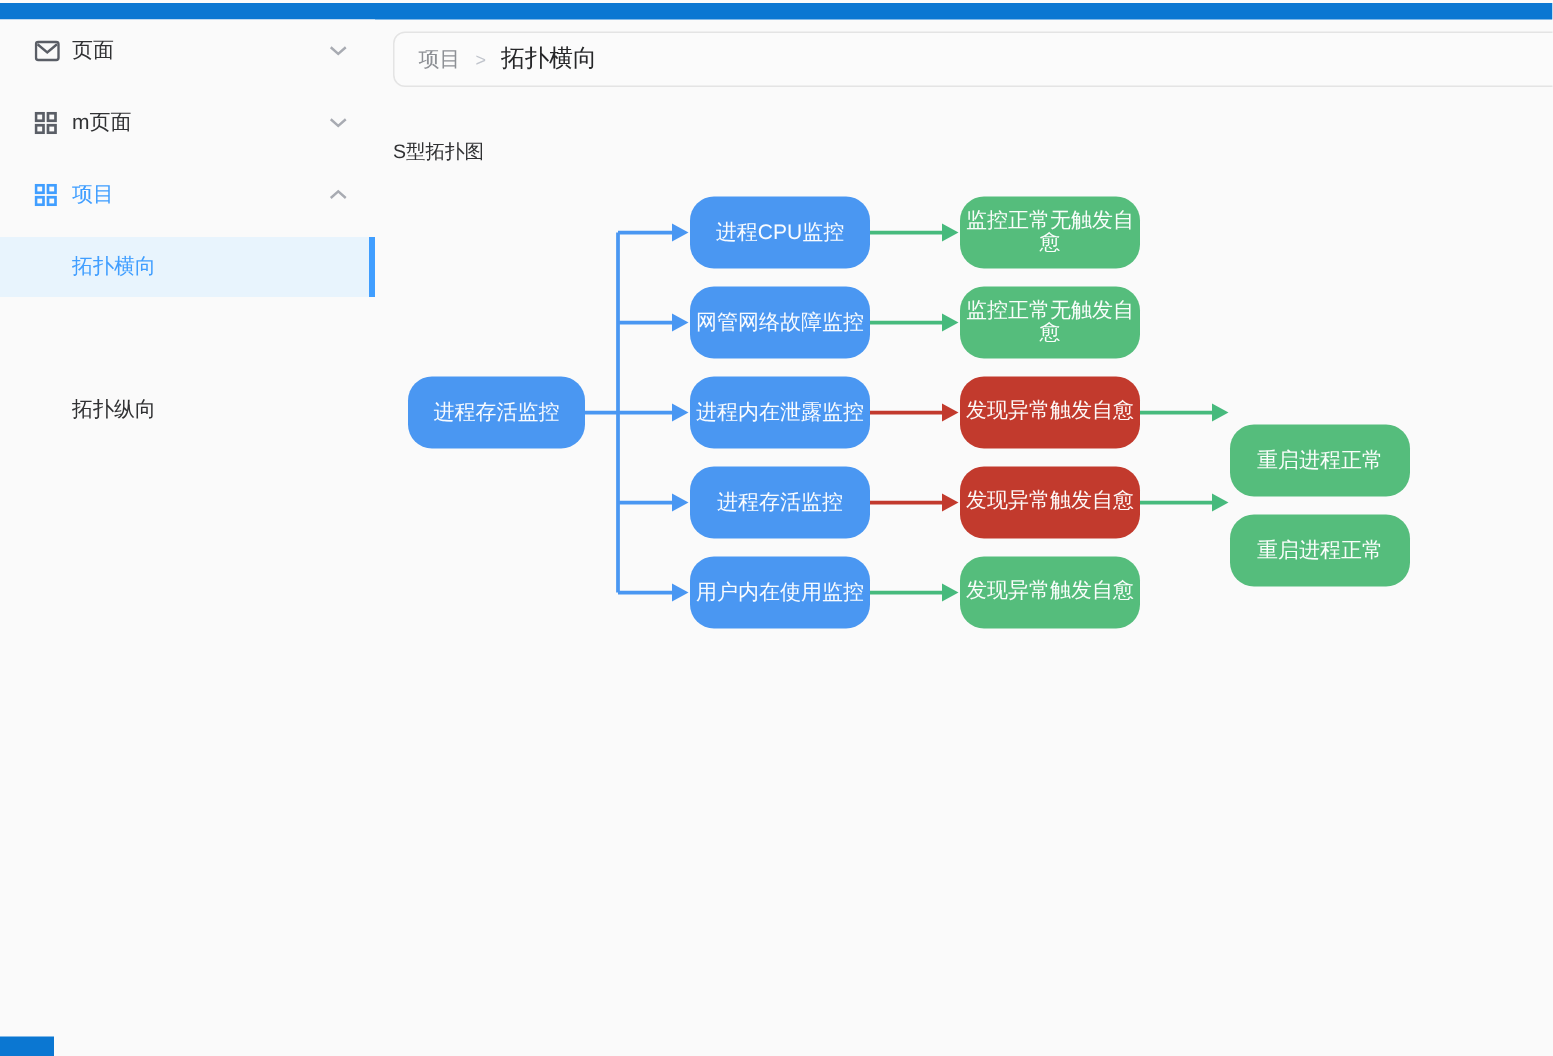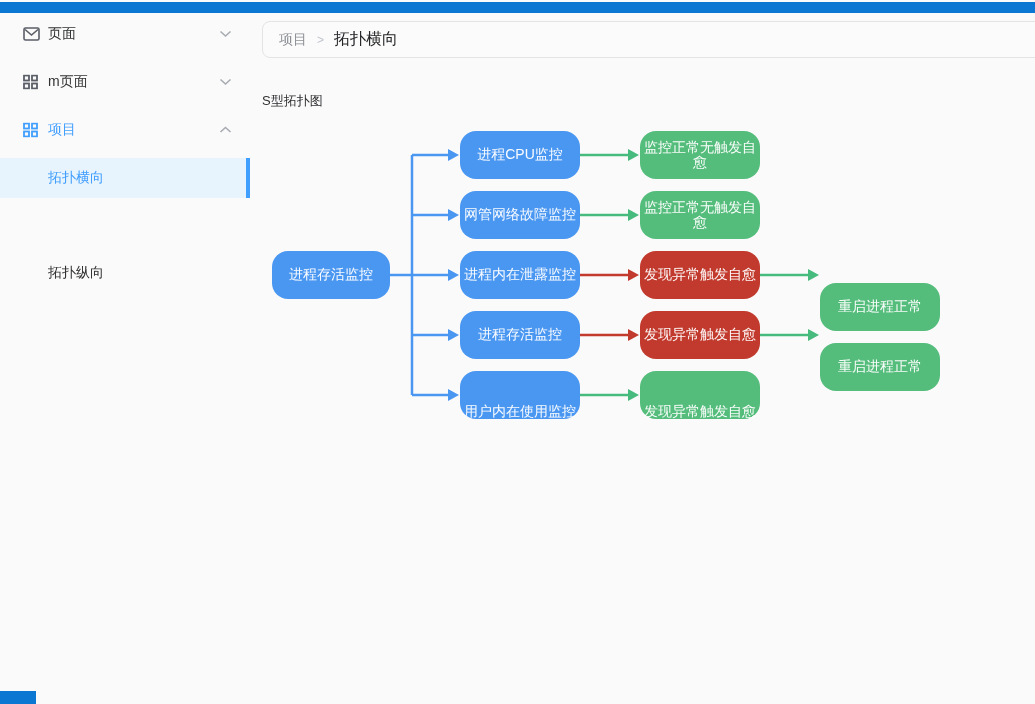--- a/index.html
+++ b/index.html
@@ -66,21 +66,21 @@
   .node.green { background:#55bd7c; }
   .node.red   { background:#c23a2d; }
   .node.root  { left:272px; top:251px; width:118px; }
   
   .n-l2 { left:460px; }
   
   .n-l3 { left:640px;font-family:Liberation Serif, serif; }
   
   .n-l4 { left:820px;margin-top:32px; }
   .row1 { top:131px; } .row2 { top:191px; } .row3 { top:251px; }
-  .row4 { top:311px; } .row5 { top:371px;align-items:flex-end; }
+  .row4 { top:311px; } .row5 { top:371px; }
 </style>
 </head>
 <body>
 
 <div class="top-bar"></div>
 
 <div class="sidebar">
 
   <div class="menu-item" style="top:1px;">
     <span class="mi-icon">

